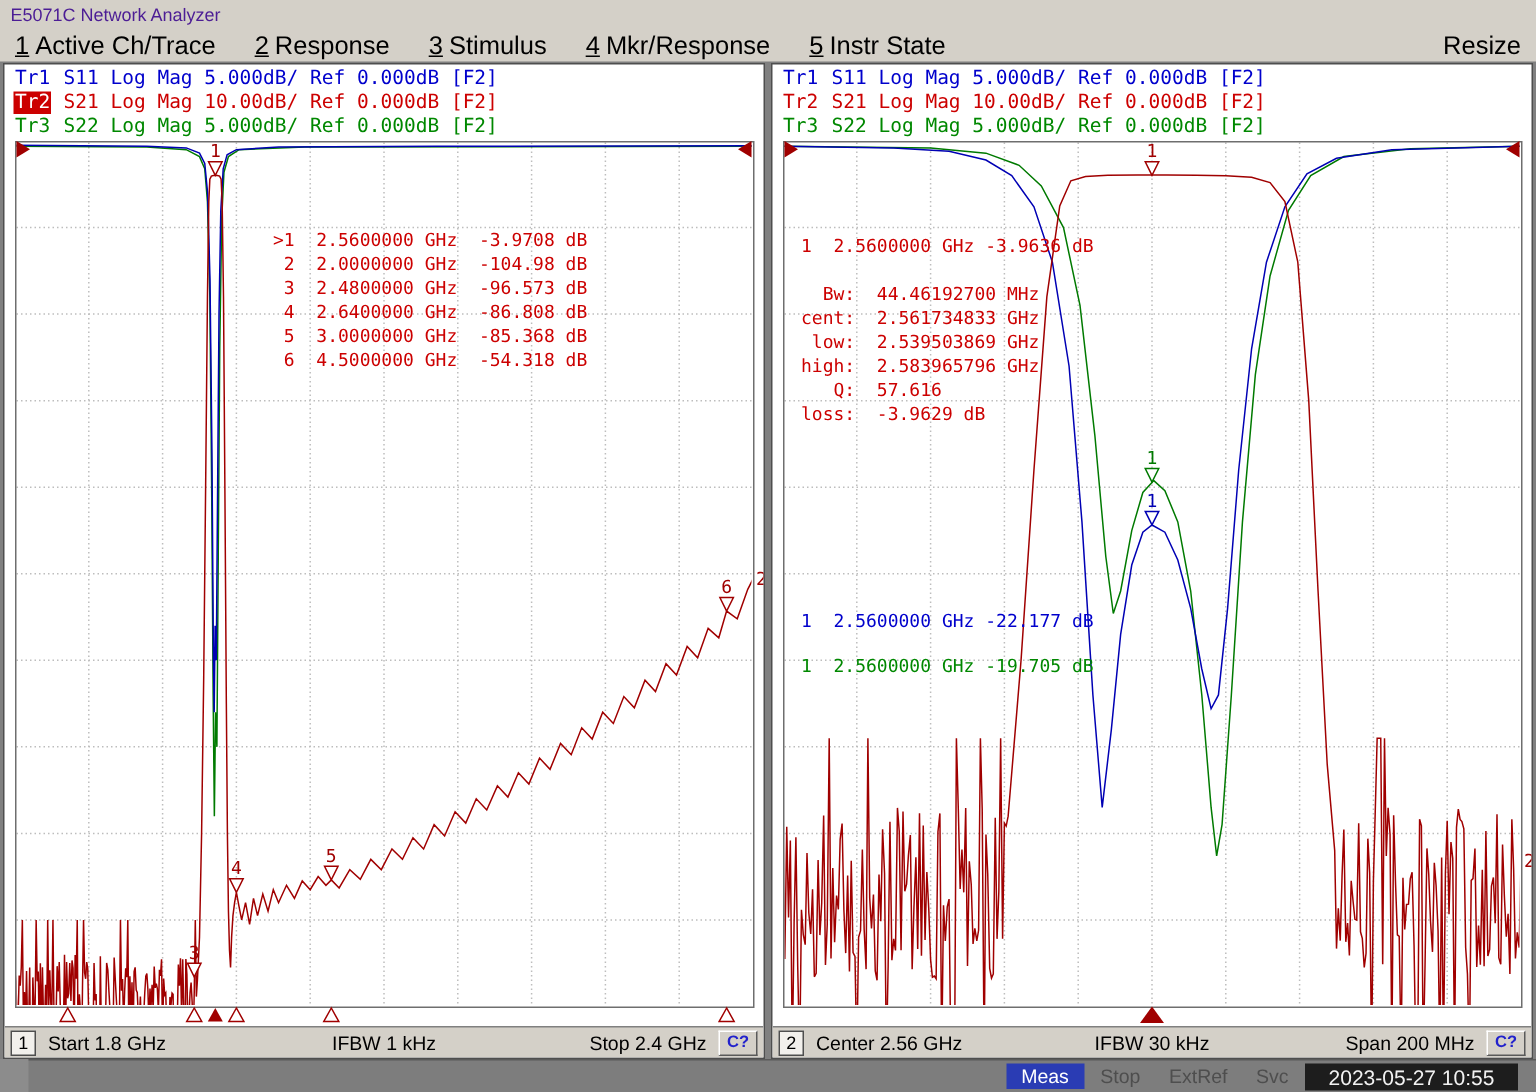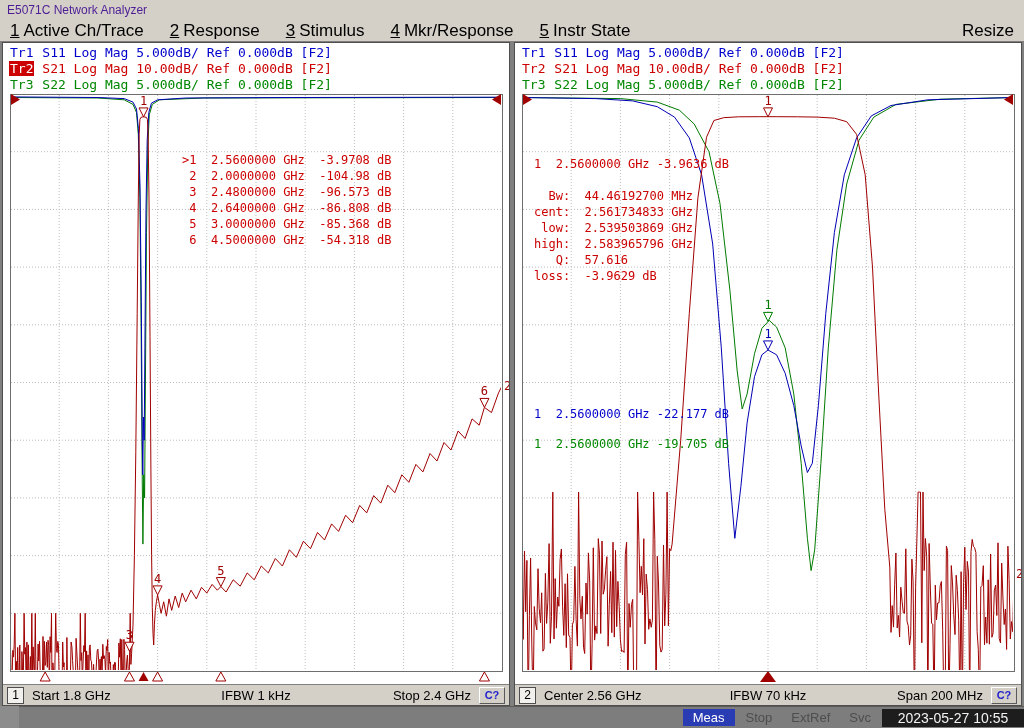--- a/index.html
+++ b/index.html
@@ -15,21 +15,21 @@
   .trname{padding:0 1px;}
   .plot-wrap{position:relative;margin-left:7px;width:494px;height:590px;}
   svg{overflow:visible;display:block;}
   .overlay{position:absolute;left:0;top:0;width:100%;height:100%;pointer-events:none;}
   .readout{position:absolute;white-space:pre;font-family:"DejaVu Sans Mono",monospace;font-size:12px;line-height:16px;}
   .chstatus{margin-top:auto;height:21px;background:#d4d0c8;border-top:1px solid #808080;display:flex;align-items:center;font-size:13px;color:#000;padding:0 4px;gap:8px;position:relative;}
   .chnum{width:15px;height:15px;background:#f2f0ec;border:1px solid #4e4e4e;display:flex;align-items:center;justify-content:center;font-size:12px;z-index:2;}
   .chcenter{position:absolute;left:0;right:0;text-align:center;}
   .chright{margin-left:auto;z-index:2;}
   .corr{width:24px;height:15px;background:#d4d0c8;border:1px solid;border-color:#ffffff #5a5a5a #5a5a5a #ffffff;color:#2222cc;font-weight:bold;font-size:11px;display:flex;align-items:center;justify-content:center;z-index:2;}
-  .statusbar{height:22px;background:#7d7d7d;border-top:1px solid #5a5a5a;display:flex;align-items:center;justify-content:flex-end;gap:3px;padding:0 0;font-size:13px;box-sizing:border-box;margin-left:19px;}
+  .statusbar{height:22px;background:#7d7d7d;border-top:1px solid #5a5a5a;display:flex;align-items:center;justify-content:flex-end;gap:3px;padding:0 12px;font-size:13px;box-sizing:border-box;margin-left:19px;}
   .sb-meas{background:#2a3cb4;color:#ffffff;height:17px;display:flex;align-items:center;padding:0 10px;}
   .sb-dim{color:#4e4e4e;height:17px;display:flex;align-items:center;padding:0 8px;}
   .sb-date{background:#1d1d1d;color:#f2f2f2;height:18px;display:flex;align-items:center;justify-content:center;min-width:126px;padding:0 8px;font-size:14px;}
 </style>
 </head>
 <body>
 
 <div class="titlebar">
   <span>E5071C Network Analyzer</span>
 </div>
@@ -165,21 +165,21 @@
       <div class="overlay">
           <div class="readout" style="left: 12px; top: 62px; color: rgb(204, 0, 0);"><div>1  2.5600000 GHz -3.9636 dB</div></div>
           <div class="readout" style="left: 12px; top: 94px; color: rgb(204, 0, 0);"><div>  Bw:  44.46192700 MHz</div><div>cent:  2.561734833 GHz</div><div> low:  2.539503869 GHz</div><div>high:  2.583965796 GHz</div><div>   Q:  57.616</div><div>loss:  -3.9629 dB</div></div>
           <div class="readout" style="left: 12px; top: 312px; color: rgb(0, 0, 204);"><div>1  2.5600000 GHz -22.177 dB</div></div>
           <div class="readout" style="left: 12px; top: 342px; color: rgb(0, 136, 0);"><div>1  2.5600000 GHz -19.705 dB</div></div>
         </div>
     </div>
     <div class="chstatus">
       <span class="chnum">2</span>
       <span>Center 2.56 GHz</span>
-      <span class="chcenter">IFBW 70 kHz</span>
+      <span class="chcenter">IFBW 30 kHz</span>
       <span class="chright">Span 200 MHz</span>
       <span class="corr">C?</span>
     </div>
   </div>
 
 </div>
 
 <div class="statusbar">
   <span class="sb-meas">Meas</span>
   <span class="sb-dim">Stop</span>

